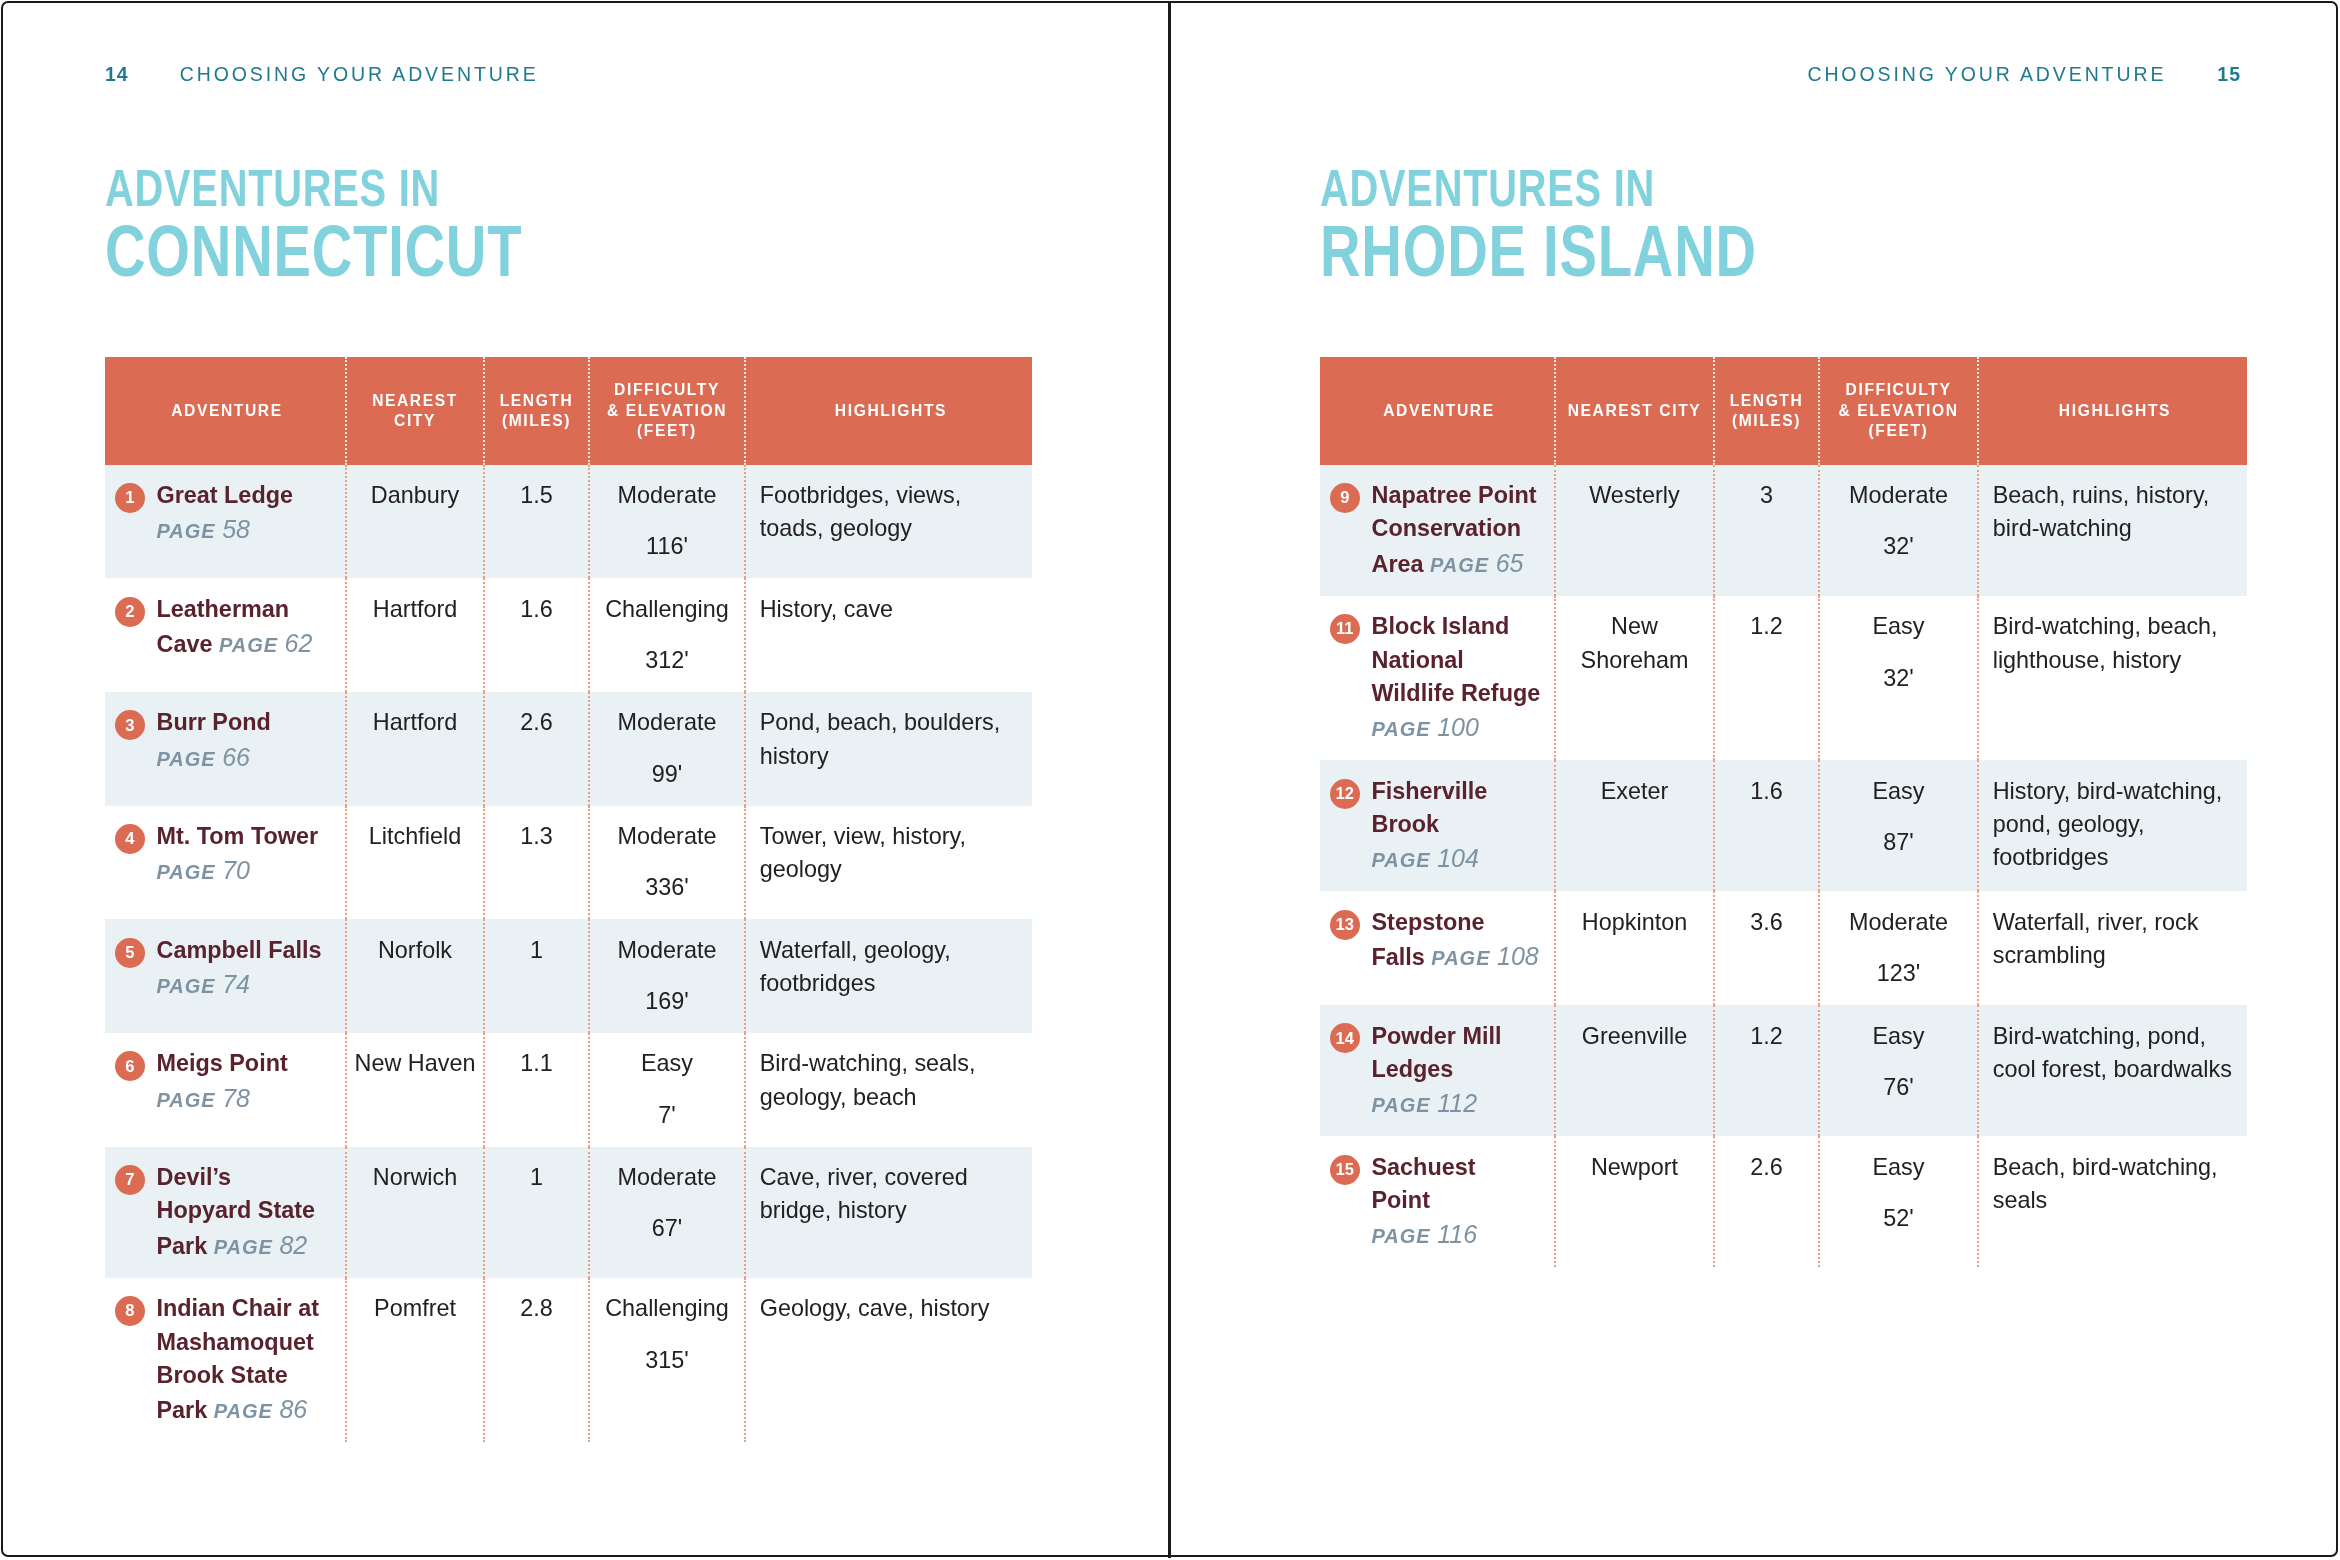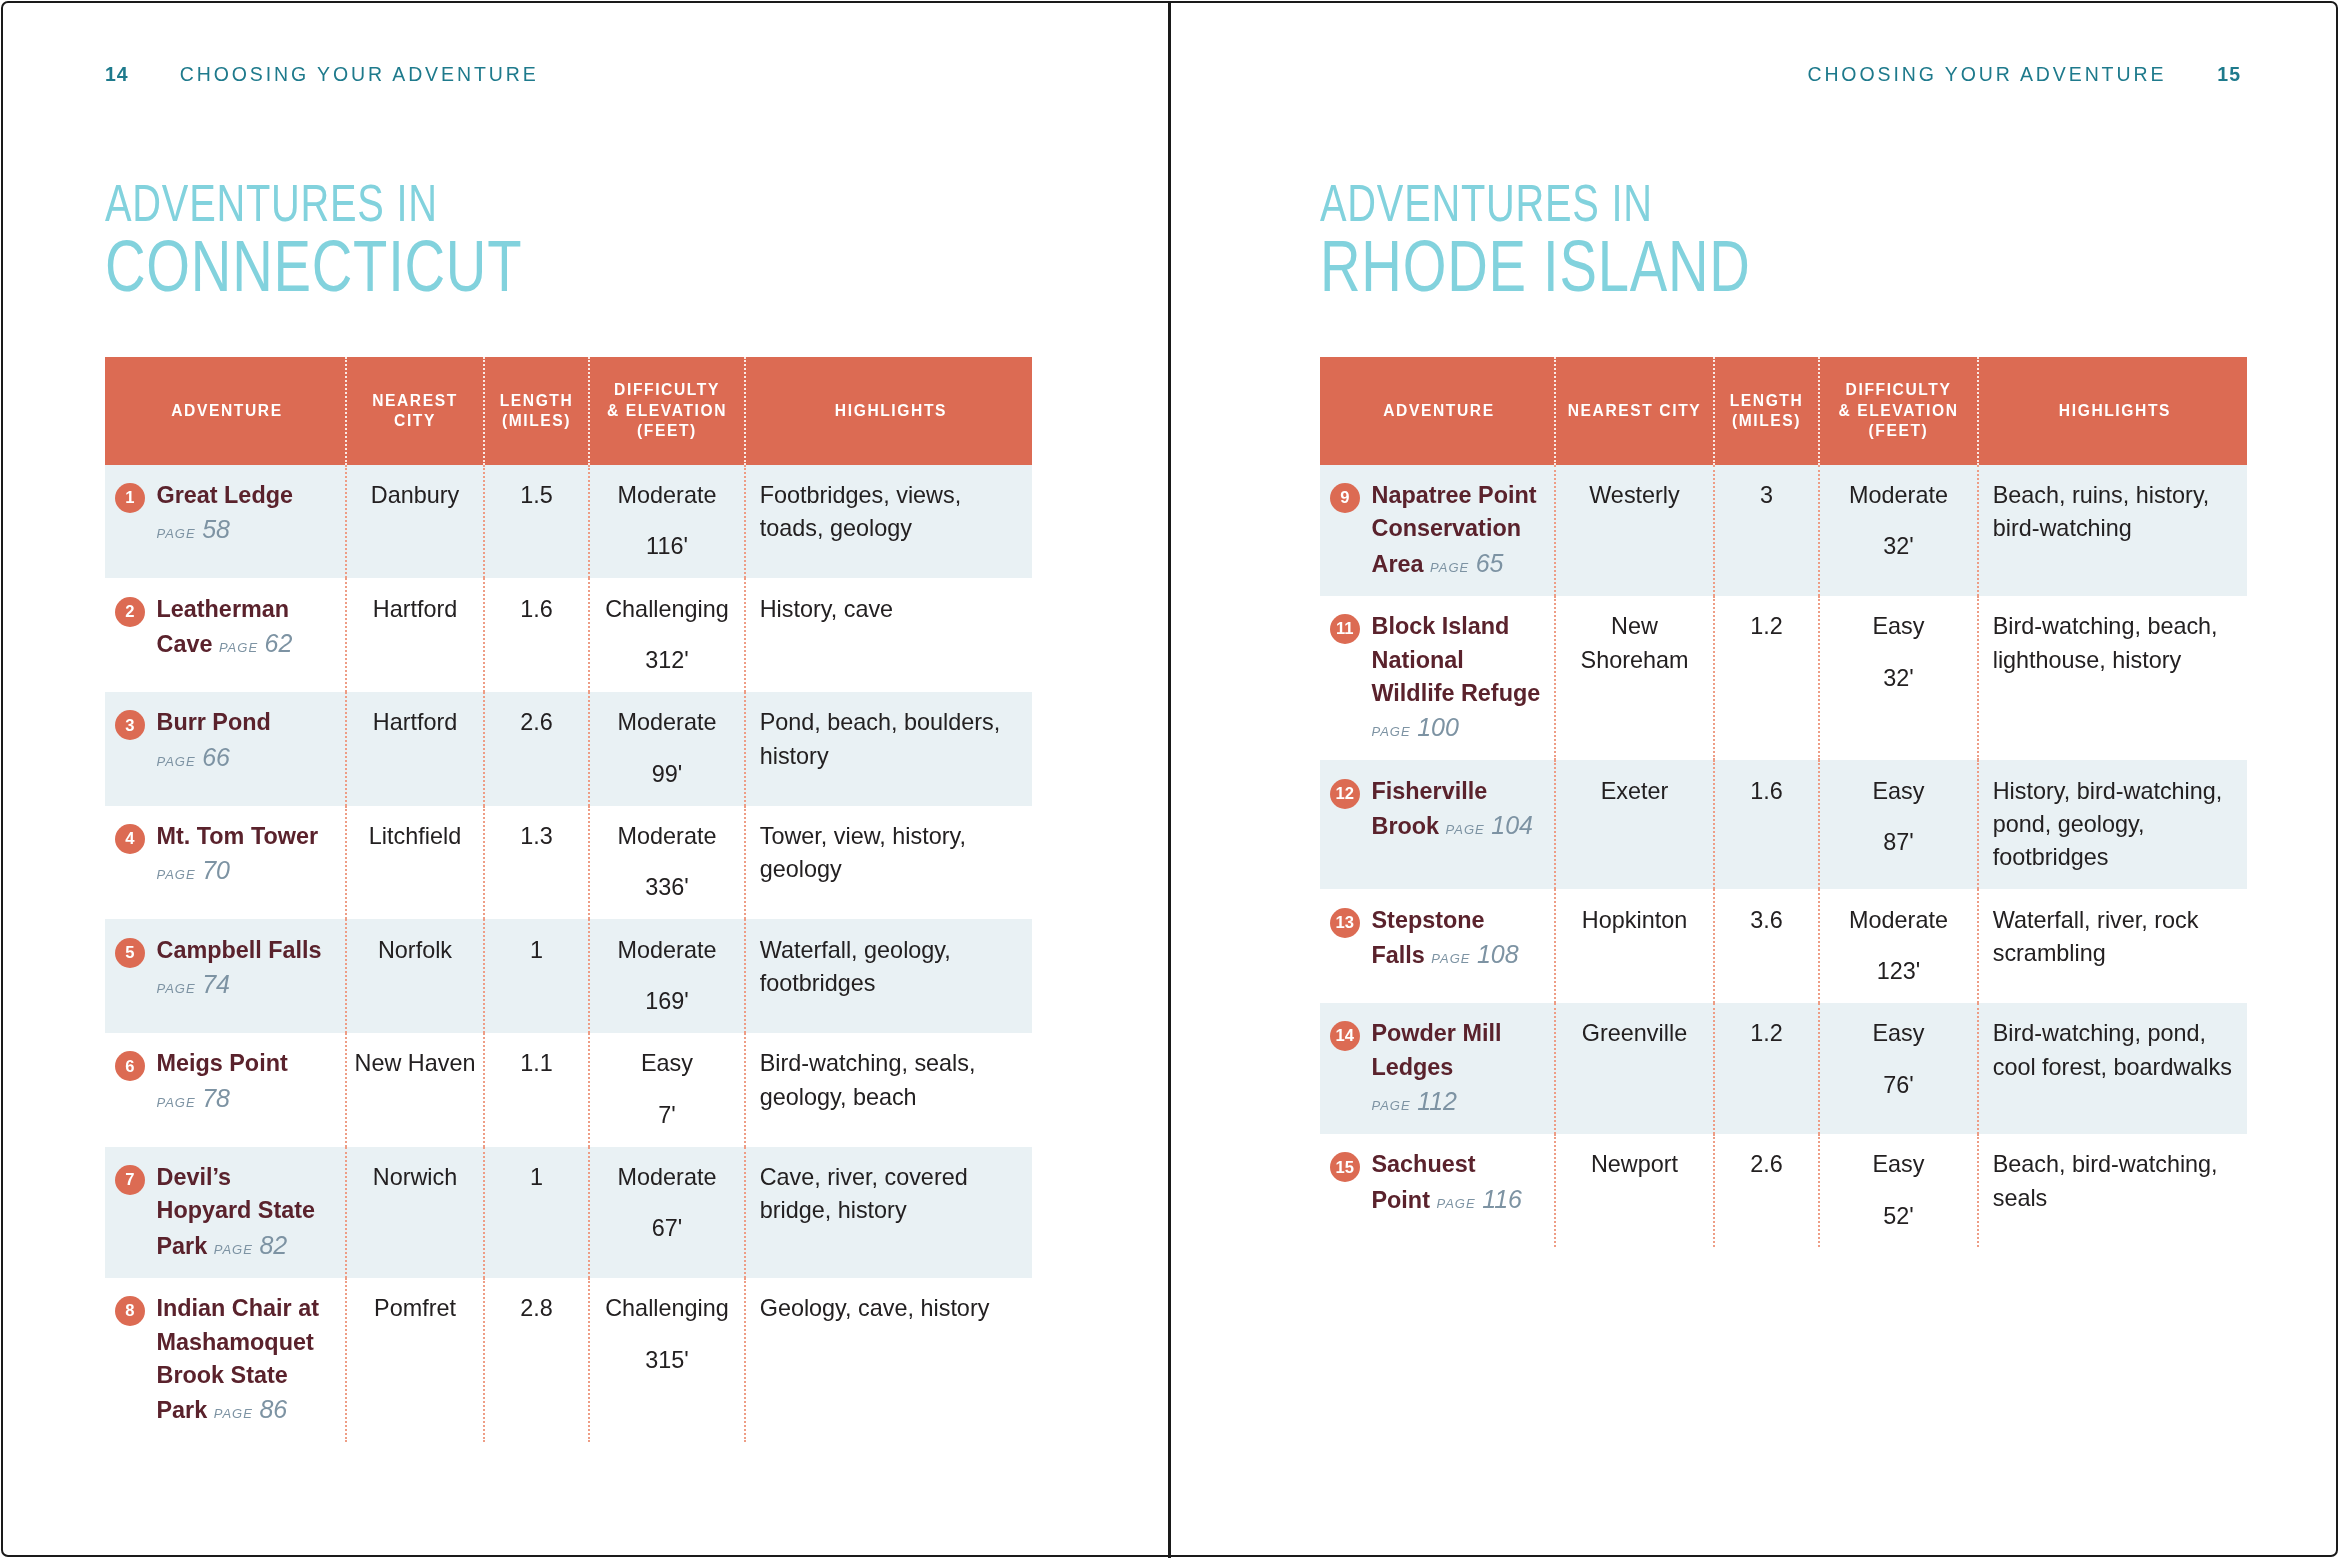--- a/index.html
+++ b/index.html
@@ -26,21 +26,21 @@
     position:absolute; top:62px; font-size:19.5px; line-height:1;
     letter-spacing:2.9px; color:var(--c-teal_running_head,#1e7a8c);
     display:flex; gap:51px; align-items:baseline; white-space:nowrap;
   }
   #page-left  .running-head { left:102px; }
   #page-right .running-head { right:102px; }
   .folio { font-weight:bold; letter-spacing:1px; }
 
   .page-title {
     position:absolute; top:159px;
-    color:var(--c-cyan_title,#82d2dd); font-weight:normal;margin-top:15px;
+    color:var(--c-cyan_title,#82d2dd); font-weight:bold;
   }
   #page-left  .page-title { left:102px; }
   #page-right .page-title { left:147px; }
   .title-line1 {
     font-size:51px; line-height:1.04; letter-spacing:1px; white-space:nowrap;
     transform:scaleX(.78); transform-origin:0 0;
   }
   .title-line2 {
     font-size:72px; line-height:1.0; letter-spacing:1px; white-space:nowrap;
     transform:scaleX(.78); transform-origin:0 0;
@@ -74,21 +74,21 @@
 
   .adv-wrap { display:flex; gap:11.7px; align-items:flex-start; }
   .badge {
     flex:none; width:30px; height:30px; margin-top:3.9px; border-radius:50%;
     background:var(--c-coral_header,#dc6b53); color:#fff;
     font-size:16.6px; font-weight:bold;
     display:flex; align-items:center; justify-content:center;
   }
   .adv-name { color:var(--c-maroon_name,#5a222c); font-weight:bold; }
   .page-ref { font-style:italic; color:var(--c-slate_page_ref,#7d93a3); white-space:nowrap; }
-  .pw { font-size:13px; font-weight:normal; letter-spacing:1px; }
+  .pw { font-size:20px; font-weight:bold; letter-spacing:1px; }
   .pn { font-size:25px; }
   .elev { margin-top:18px; }
 </style>
 </head>
 <body>
 
 <div class="spread">
   <div class="page" id="page-left">
     <div class="running-head">
       <span class="folio">14</span>

